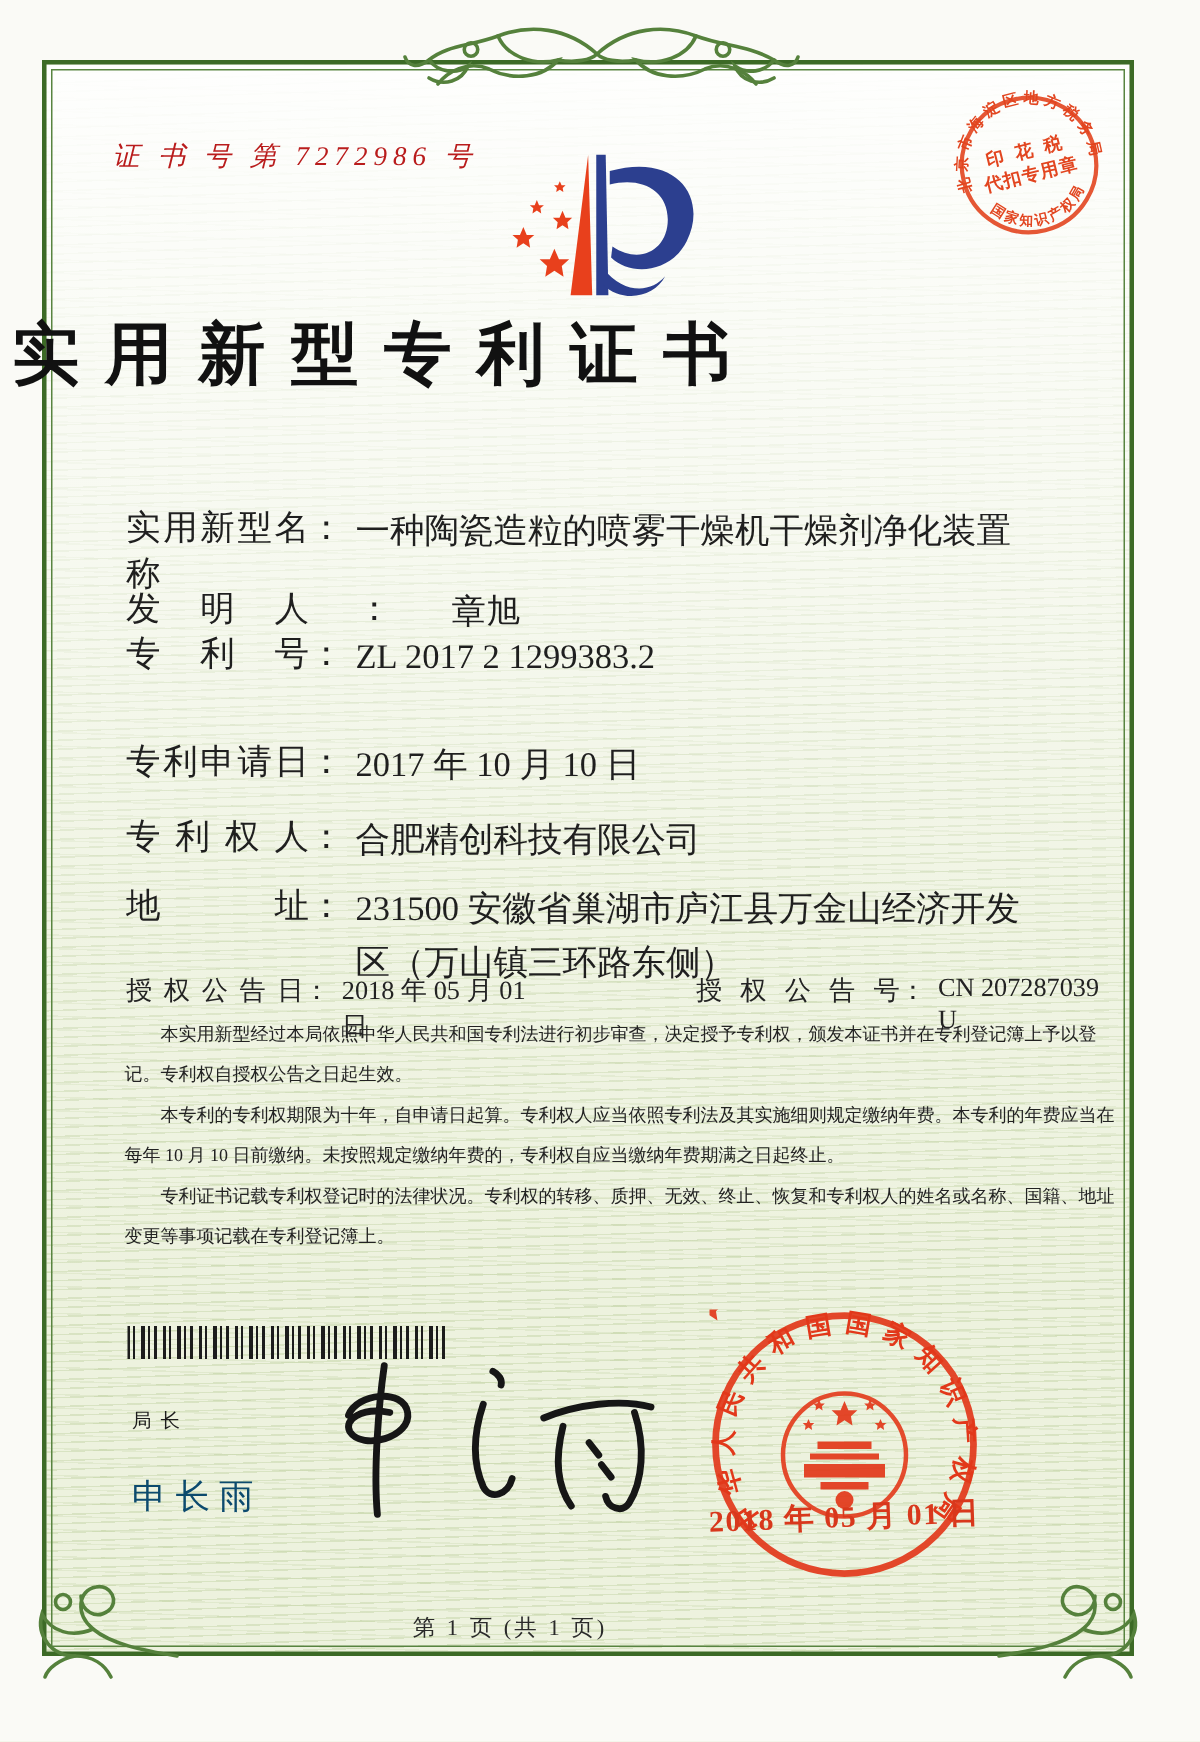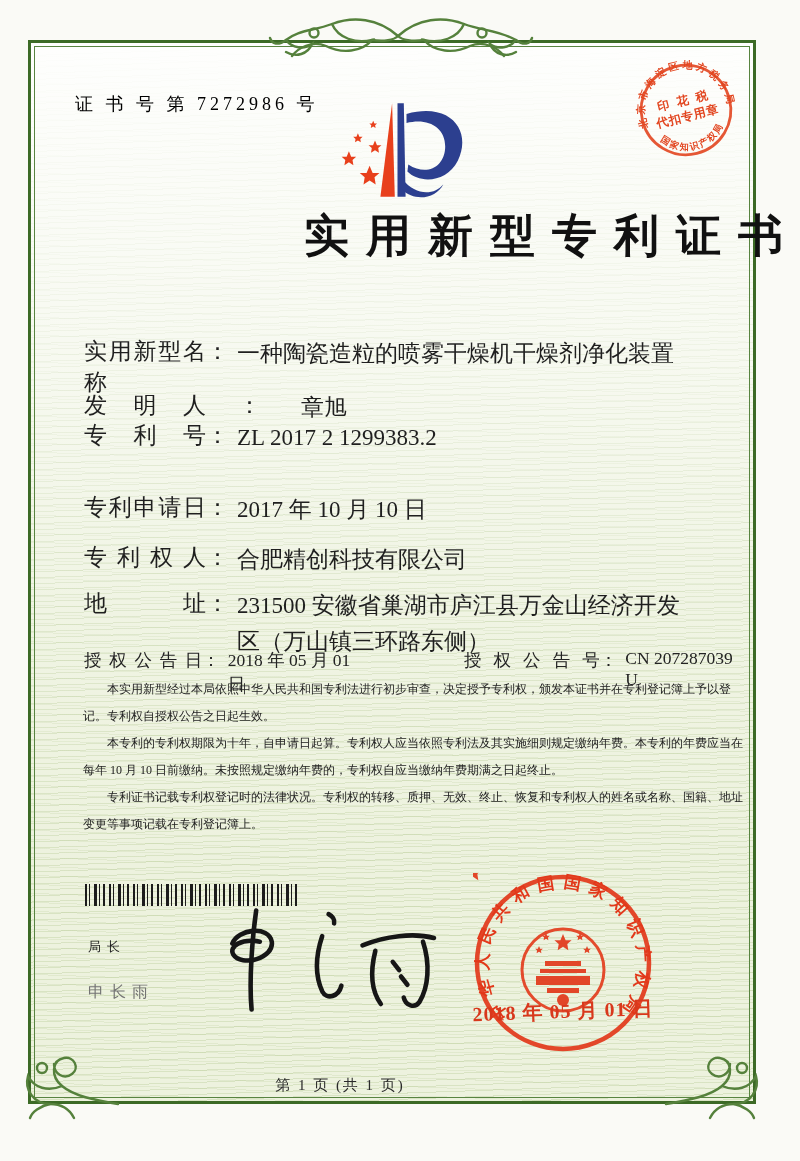--- a/index.html
+++ b/index.html
@@ -24,31 +24,31 @@
       repeating-linear-gradient(2deg, rgba(168,192,130,.18) 0 1px, rgba(255,255,255,0) 1px 9px),
       #edf2de;
   }
   .frame-inner{position:absolute;inset:3px;border:1px solid #588440;}
 
   svg.orn{position:absolute;overflow:visible;}
 
   
   .cert-no{
     position:absolute;left:75px;top:92px;
-    font-size:18px;letter-spacing:4px;color:#000000;
+    font-size:18px;letter-spacing:4px;color:#b91c1c;font-style:italic;
   }
   .tax-stamp{
     position:absolute;left:626px;top:50px;width:120px;height:120px;
     transform:rotate(-14deg);
   }
   .logo{position:absolute;left:330px;top:96px;width:162px;height:108px;}
   .title{
     position:absolute;left:0;top:206px;width:800px;
-    text-align:right;font-size:45px;font-weight:bold;
-    letter-spacing:17px;padding-left:28px;box-sizing:border-box;color:#111;
+    text-align:left;font-size:45px;font-weight:bold;
+    letter-spacing:17px;padding-left:8px;box-sizing:border-box;color:#111;
   }
   .frow{position:absolute;left:84px;font-size:23px;color:#1f1f1f;display:flex;}
   .f-label{
     display:inline-block;width:122px;text-align:justify;text-align-last:justify;
     flex:0 0 122px;
   }
   .f-colon{flex:0 0 auto;margin-right:8px;}
   .f-value{display:inline-block;max-width:470px;line-height:1.55;}
   .frow2{position:absolute;left:84px;font-size:17.5px;display:flex;width:662px;}
   .fcell{display:flex;justify-content:flex-end;}
@@ -67,21 +67,21 @@
   .barcode{
     position:absolute;left:85px;top:884px;width:212px;height:22px;
     background:repeating-linear-gradient(90deg,
       #1c1c1c 0 2px, transparent 2px 4px,
       #1c1c1c 4px 5px, transparent 5px 9px,
       #1c1c1c 9px 12px, transparent 12px 14px,
       #1c1c1c 14px 15px, transparent 15px 18px,
       #1c1c1c 18px 20px, transparent 20px 24px);
   }
   .ju-title{position:absolute;left:88px;top:938px;font-size:13px;letter-spacing:6px;color:#1c1c1c;}
-  .ju-name{position:absolute;left:88px;top:982px;font-size:16px;letter-spacing:6px;color:#737373;text-align:center;}
+  .ju-name{position:absolute;left:88px;top:982px;font-size:23px;letter-spacing:6px;color:#0c4a6e;text-align:center;}
   .signature{position:absolute;left:198px;top:905px;width:252px;height:110px;}
 
   .seal{position:absolute;left:473px;top:873px;width:180px;height:180px;}
   .seal-date{
     position:absolute;left:463px;top:998px;width:200px;text-align:center;
     color:#d8381c;font-size:20px;font-weight:bold;letter-spacing:1px;
     transform:rotate(-2deg);
   }
   .footer{
     position:absolute;left:0;top:1076px;width:680px;text-align:center;

